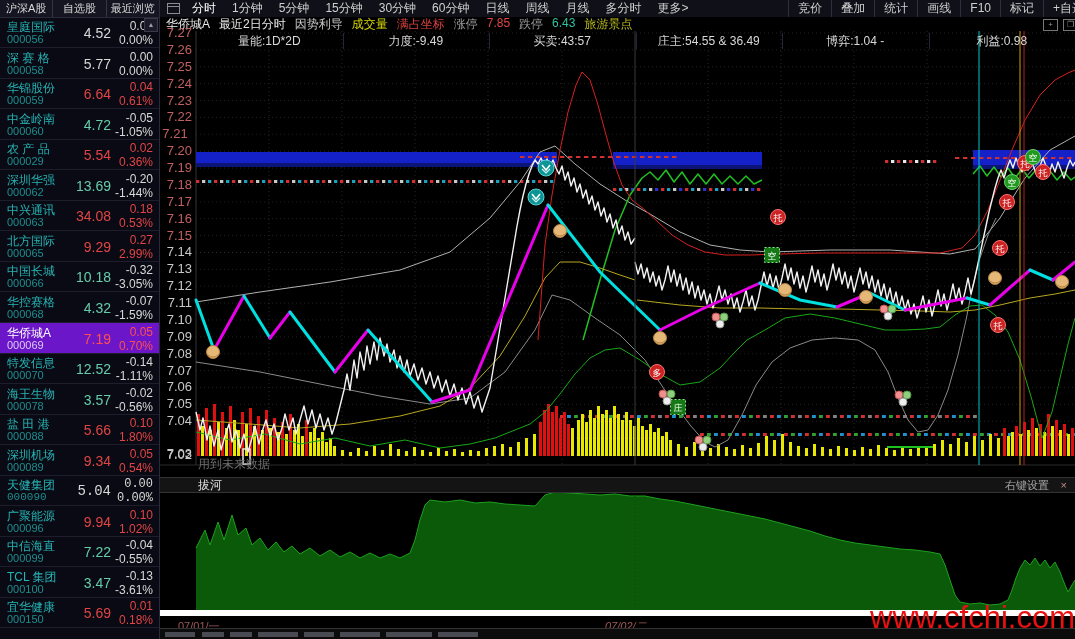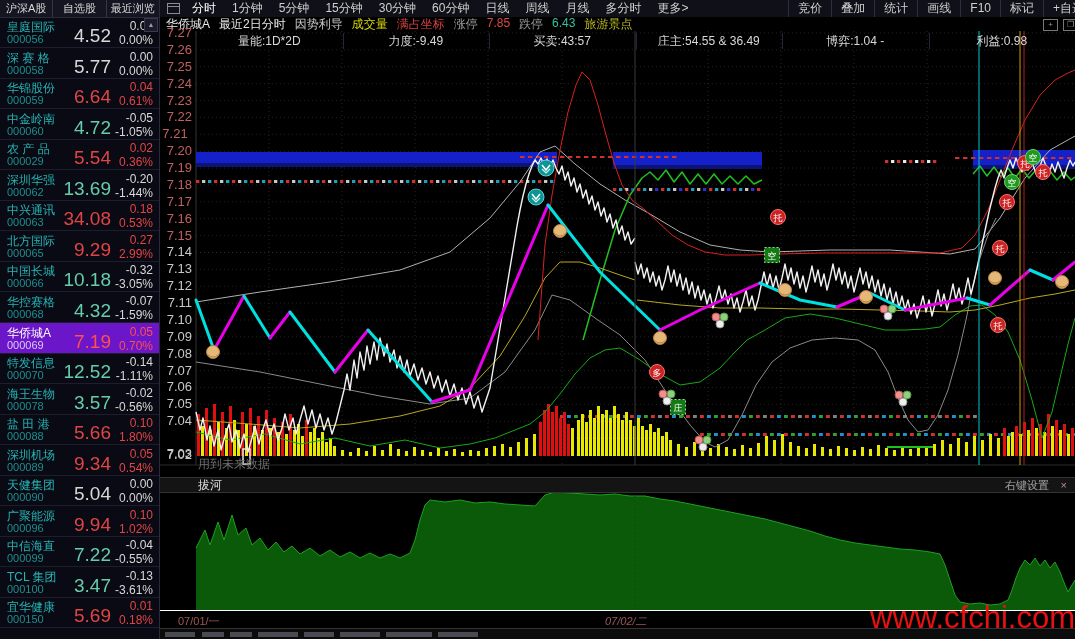--- a/index.html
+++ b/index.html
@@ -7,21 +7,21 @@
        font-family:"Liberation Sans","DejaVu Sans",sans-serif;-webkit-font-smoothing:antialiased;}
   .abs{position:absolute;}
   
   #sidebar{left:0;top:0;width:160px;height:639px;background:#0a0a14;border-right:1px solid #2a2a3a;box-sizing:border-box;}
   #side-tabs{display:flex;height:17px;background:#151522;border-bottom:1px solid #2a2a3a;}
   #side-tabs .tab{flex:1;color:#d8d8d8;font-size:11px;text-align:center;line-height:16px;border-right:1px solid #34344a;cursor:default;white-space:nowrap;overflow:hidden;}
   #side-tabs .tab:last-child{border-right:none;}
   .srow{position:absolute;left:0;width:159px;height:30px;border-bottom:1px solid #1d1d2c;}
   .srow .nm{position:absolute;left:7px;top:2px;font-size:12px;color:#26b3b3;white-space:nowrap;}
   .srow .cd{position:absolute;left:7px;top:16px;font-size:11px;color:#1e8e8e;}
-  .srow .pr{position:absolute;right:48px;top:8px;font-size:19px;}
+  .srow .pr{position:absolute;right:48px;top:8px;font-size:14px;}
   .srow .ch{position:absolute;right:6px;top:2px;font-size:12px;}
   .srow .pc{position:absolute;right:6px;top:16px;font-size:12px;}
   .srow.sel{background:#6b16c9;}
   .srow.sel .nm{color:#ffffff;} .srow.sel .cd{color:#ddccf2;}
   #scrollup{right:1px;top:18px;width:12px;height:12px;background:#1a1a28;border:1px solid #3a3a4a;color:#9a9aa8;font-size:7px;line-height:11px;text-align:center;}
   
   #topbar{left:160px;top:0;width:915px;height:17px;background:#101018;border-bottom:1px solid #262636;display:flex;align-items:center;}
   .pitem{color:#d0d0d0;font-size:12px;padding:0 8px;white-space:nowrap;cursor:default;}
   .pitem.active{color:#ffffff;}
   #tb-right{position:absolute;left:1060px;top:0;height:17px;display:flex;}
@@ -34,21 +34,21 @@
   .mini-ico{width:13px;height:10px;border:1px solid #777;color:#999;font-size:8px;line-height:9px;text-align:center;margin-left:5px;}
   
   .icell{position:absolute;top:33px;height:16px;font-size:12px;color:#d8d8d8;text-align:center;border-right:1px solid #262636;overflow:hidden;white-space:nowrap;}
   
   .ylab{position:absolute;width:34px;text-align:right;font-size:13px;height:12px;line-height:12px;}
   
   #subhead{left:160px;top:477px;width:915px;height:14px;background:#141414;border-top:1px solid #333;border-bottom:1px solid #333;}
   #subhead .t{position:absolute;left:38px;top:0px;color:#e0e0e0;font-size:12px;line-height:14px;}
   #subhead .s{position:absolute;right:26px;top:0;color:#a8a8a8;font-size:11px;line-height:14px;}
   #subhead .x{position:absolute;right:8px;top:0;color:#c08888;font-size:11px;line-height:14px;}
-  #axisbar{left:160px;top:610px;width:915px;height:18px;background:#000;border-top:1px solid #ffffff;}
+  #axisbar{left:160px;top:610px;width:915px;height:18px;background:#000;border-top:6px solid #ffffff;}
   #axisbar .d{position:absolute;top:3px;font-size:11px;color:#a05858;}
   #botstrip{left:160px;top:628px;width:915px;height:11px;background:#0c0c0c;border-top:1px solid #333;overflow:hidden;}
   #futurenote{left:198px;top:456px;font-size:12px;color:#6f6f6f;z-index:30;}
   #sitewm{right:0px;top:600px;font-size:31px;color:#e81010;z-index:50;letter-spacing:0px;}
   svg{position:absolute;left:0;top:0;}
 </style>
 </head>
 <body>
 
 <div id="sidebar" class="abs">
@@ -156,21 +156,21 @@
         <span class="ch" style="color:#e04545">0.10</span>
         <span class="pc" style="color:#e04545">1.80%</span>
       </div>
       <div class="srow" style="top: 444.7px;">
         <span class="nm">深圳机场</span>
         <span class="cd">000089</span>
         <span class="pr" style="color:#e04545">9.34</span>
         <span class="ch" style="color:#e04545">0.05</span>
         <span class="pc" style="color:#e04545">0.54%</span>
       </div>
-      <div class="srow" style="top: 475.25px;">
+      <div class="srow" style="top: 475.25px; font-family: Liberation Mono, monospace;">
         <span class="nm">天健集团</span>
         <span class="cd">000090</span>
         <span class="pr" style="color:#d8d8d8">5.04</span>
         <span class="ch" style="color:#d8d8d8">0.00</span>
         <span class="pc" style="color:#d8d8d8">0.00%</span>
       </div>
       <div class="srow" style="top: 505.8px;">
         <span class="nm">广聚能源</span>
         <span class="cd">000096</span>
         <span class="pr" style="color:#e04545">9.94</span>

